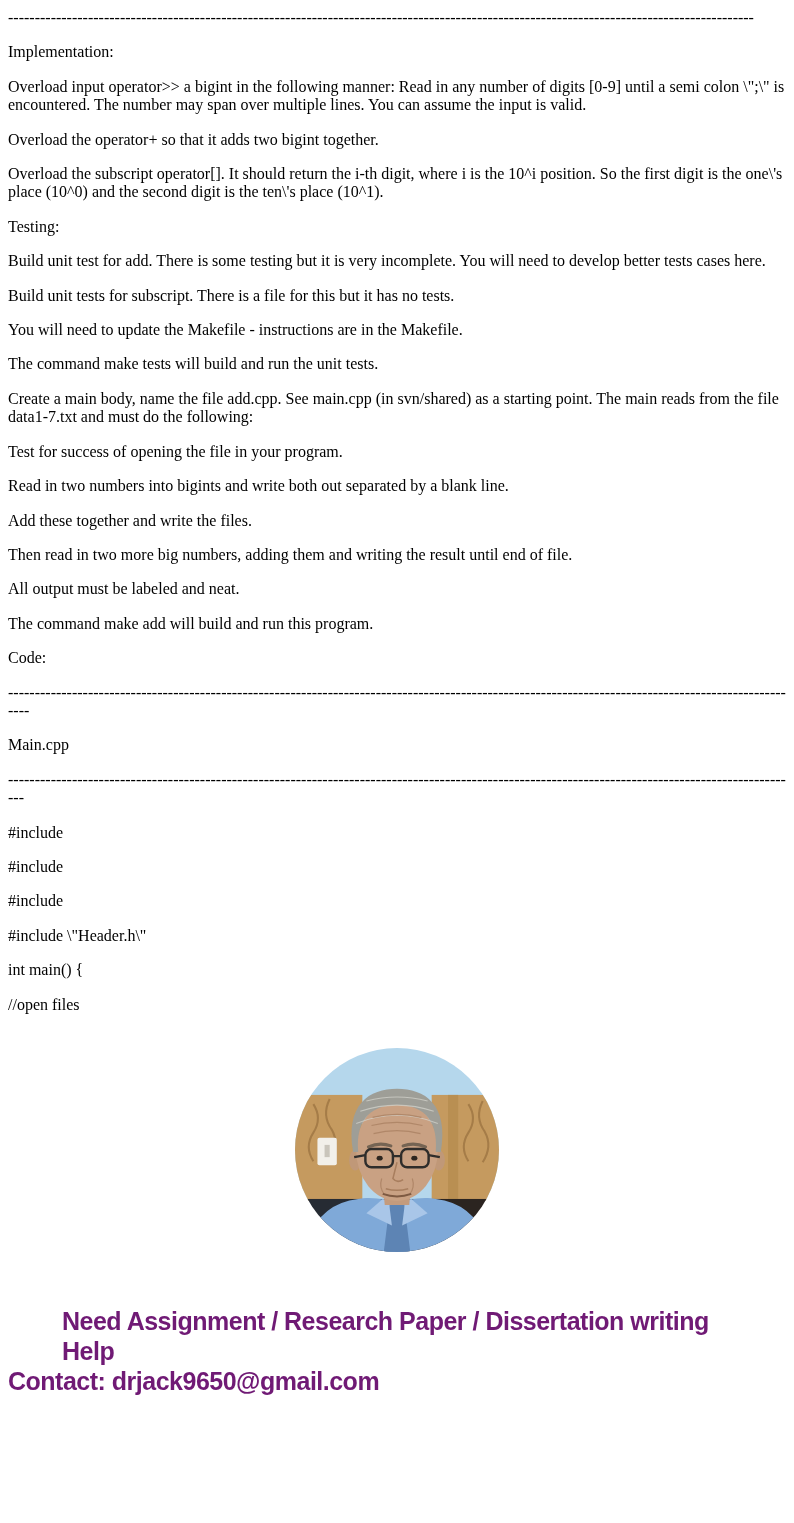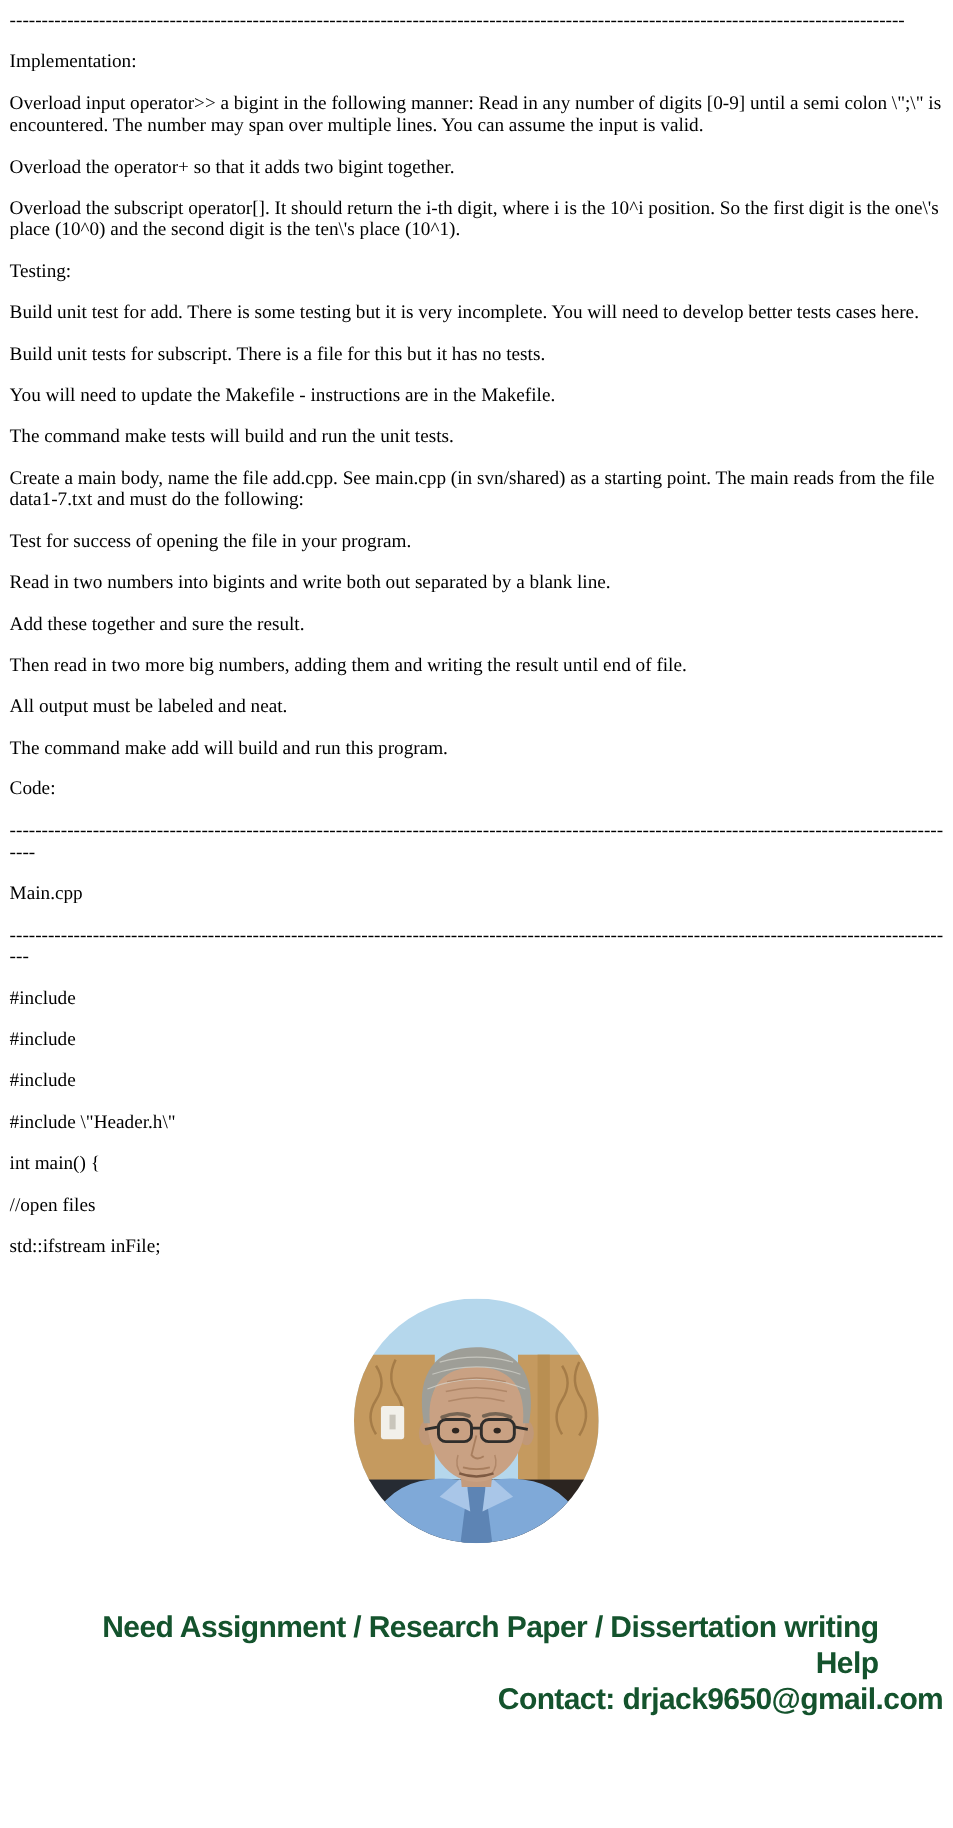--- a/index.html
+++ b/index.html
@@ -15,27 +15,27 @@
   #doc p.separator { word-break: break-all; line-height: 18.4px; }
 
   figure.avatar-wrap {
     margin: 34px 0 0 0;
     text-align: center;
   }
   figure.avatar-wrap svg { width: 204px; height: 204px; }
 
   .footer {
     margin-top: 50px;
-    text-align: right;
+    text-align: left;
     font-family: "Liberation Sans", sans-serif;
     font-weight: bold;
     font-size: 25px;
     line-height: 30px;
     letter-spacing: -0.5px;
-    color: #14532d;
+    color: #701a75;
   }
   .footer .headline { max-width: 670px; margin: 0 auto; }
   .footer .contact { margin: 0 auto; }
 
   
   .stroke-wrinkle { stroke: #ab8264; stroke-width: 1.2; fill: none; opacity: .85; }
   .stroke-feature { stroke: #a87e5e; stroke-width: 1.5; fill: none; }
   .stroke-mouth   { stroke: #7e5a42; stroke-width: 2; fill: none; }
   .stroke-brow    { stroke: #756453; stroke-width: 3; fill: none; stroke-linecap: round; }
   .stroke-glasses { stroke: #2f2d2b; stroke-width: 2.4; fill: none; }
@@ -52,35 +52,34 @@
     <p>Overload the operator+ so that it adds two bigint together.</p>
     <p>Overload the subscript operator[]. It should return the i-th digit, where i is the 10^i position. So the first digit is the one\'s place (10^0) and the second digit is the ten\'s place (10^1).</p>
     <p>Testing:</p>
     <p>Build unit test for add. There is some testing but it is very incomplete. You will need to develop better tests cases here.</p>
     <p>Build unit tests for subscript. There is a file for this but it has no tests.</p>
     <p>You will need to update the Makefile - instructions are in the Makefile.</p>
     <p>The command make tests will build and run the unit tests.</p>
     <p>Create a main body, name the file add.cpp. See main.cpp (in svn/shared) as a starting point. The main reads from the file data1-7.txt and must do the following:</p>
     <p>Test for success of opening the file in your program.</p>
     <p>Read in two numbers into bigints and write both out separated by a blank line.</p>
-    <p>Add these together and sure the result.</p>
+    <p>Add these together and write the files.</p>
     <p>Then read in two more big numbers, adding them and writing the result until end of file.</p>
     <p>All output must be labeled and neat.</p>
     <p>The command make add will build and run this program.</p>
     <p>Code:</p>
     <p class="separator">------------------------------------------------------------------------------------------------------------------------------------------------------</p>
     <p>Main.cpp</p>
     <p class="separator">-----------------------------------------------------------------------------------------------------------------------------------------------------</p>
     <p>#include</p>
     <p>#include</p>
     <p>#include</p>
     <p>#include \"Header.h\"</p>
     <p>int main() {</p>
     <p>//open files</p>
-    <p>std::ifstream inFile;</p>
   </div>
 
 <figure class="avatar-wrap">
   <svg viewBox="0 0 200 200" role="img">
     <defs>
       <clipPath id="circleClip">
           <circle cx="100" cy="100" r="100"></circle>
         </clipPath>
     </defs>
     <g clip-path="url(#circleClip)">

